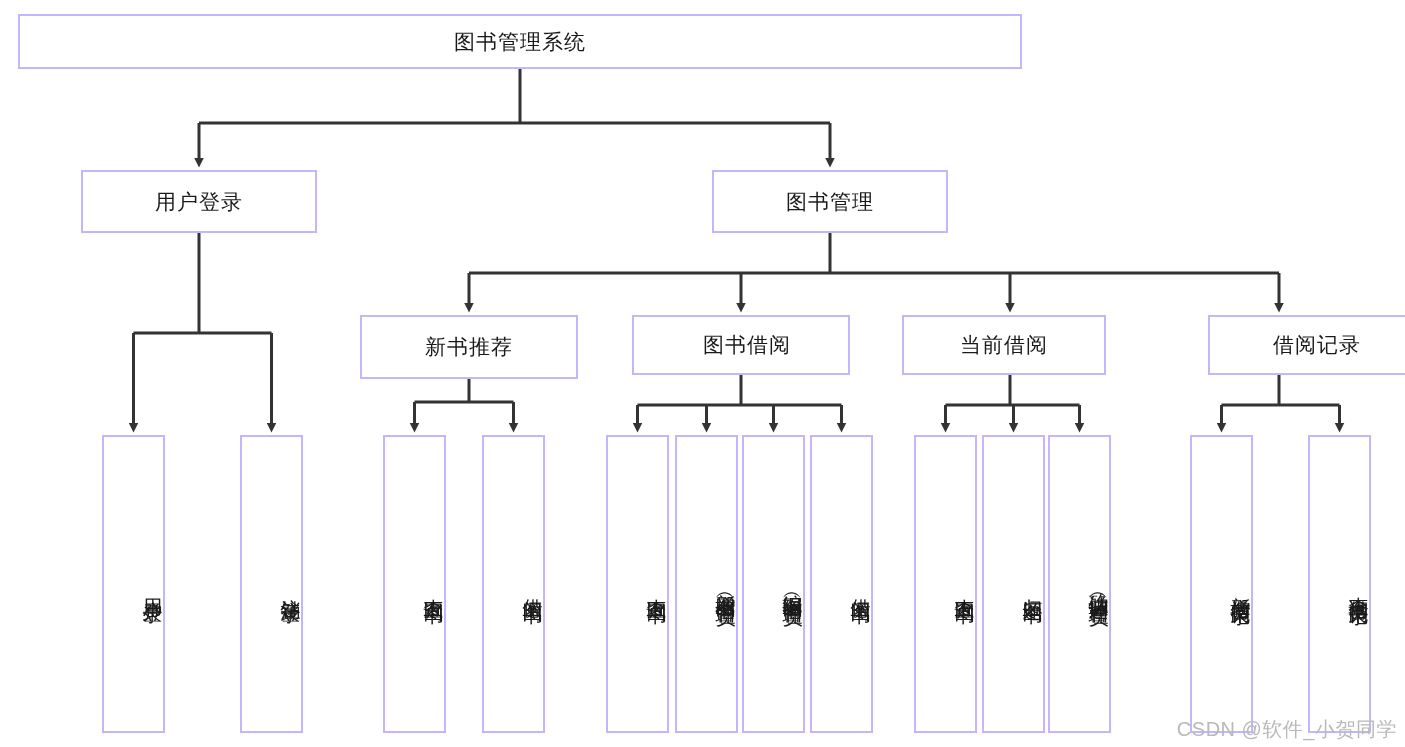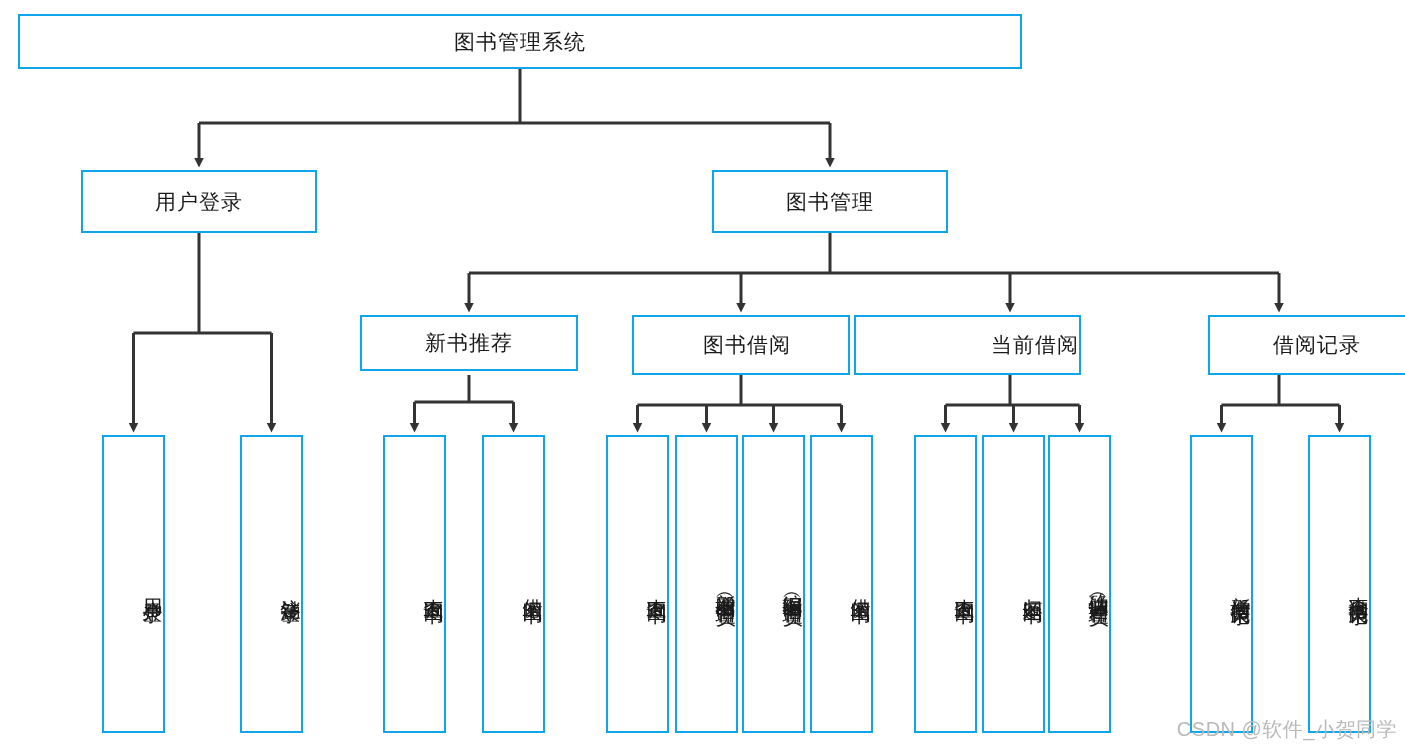--- a/index.html
+++ b/index.html
@@ -20,21 +20,21 @@
   #edges {
     position: absolute;
     left: 0;
     top: 0;
     width: 1405px;
     height: 747px;
   }
   .node {
     position: absolute;
     box-sizing: border-box;
-    border: 2px solid #0ea5e9;
+    border: 2px solid #c4b5fd;
     background: #ffffff;
     display: flex;
     align-items: center;
     justify-content: center;
     color: #1a1a1a;
   }
   .node.h {
     font-size: 21px;
     letter-spacing: 1px;
   }
@@ -118,27 +118,27 @@
       <span>图书管理系统</span>
     </div>
 
   <div class="node h" style="left: 81px; top: 170px; width: 236px; height: 63px;">
       <span>用户登录</span>
     </div>
   <div class="node h" style="left: 712px; top: 170px; width: 236px; height: 63px; font-family: Liberation Mono, monospace;">
       <span>图书管理</span>
     </div>
 
-  <div class="node h" style="left: 360px; top: 315px; width: 218px; height: 56px;">
+  <div class="node h" style="left: 360px; top: 315px; width: 218px; height: 64px;">
       <span>新书推荐</span>
     </div>
   <div class="node h" style="left: 632px; top: 315px; width: 218px; height: 60px; padding-left: 12px;">
       <span>图书借阅</span>
     </div>
-  <div class="node h" style="left: 854px; top: 315px; width: 227px; height: 60px; justify-content: flex-end;">
+  <div class="node h" style="left: 902px; top: 315px; width: 204px; height: 60px;">
       <span>当前借阅</span>
     </div>
   <div class="node h" style="left: 1170px; top: 315px; width: 218px; height: 60px; margin-left: 38px;">
       <span>借阅记录</span>
     </div>
 
   <div class="node v" style="left: 102px; top: 435px; width: 63px; height: 298px;">
       <span class="vtext">用户登录</span>
     </div>
   <div class="node v" style="left: 240px; top: 435px; width: 63px; height: 298px;">

